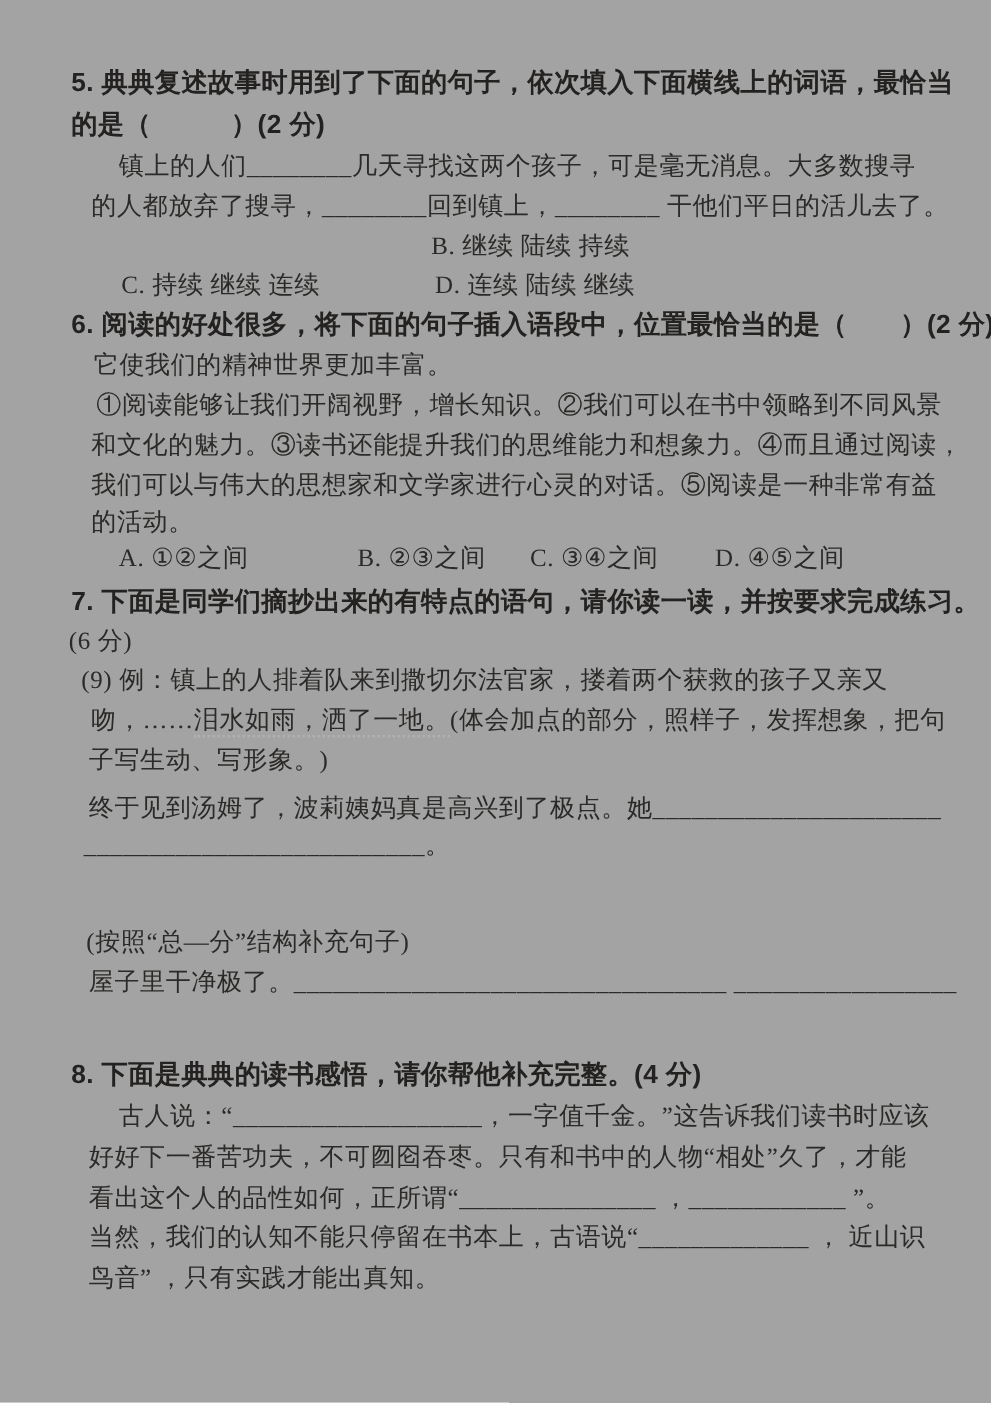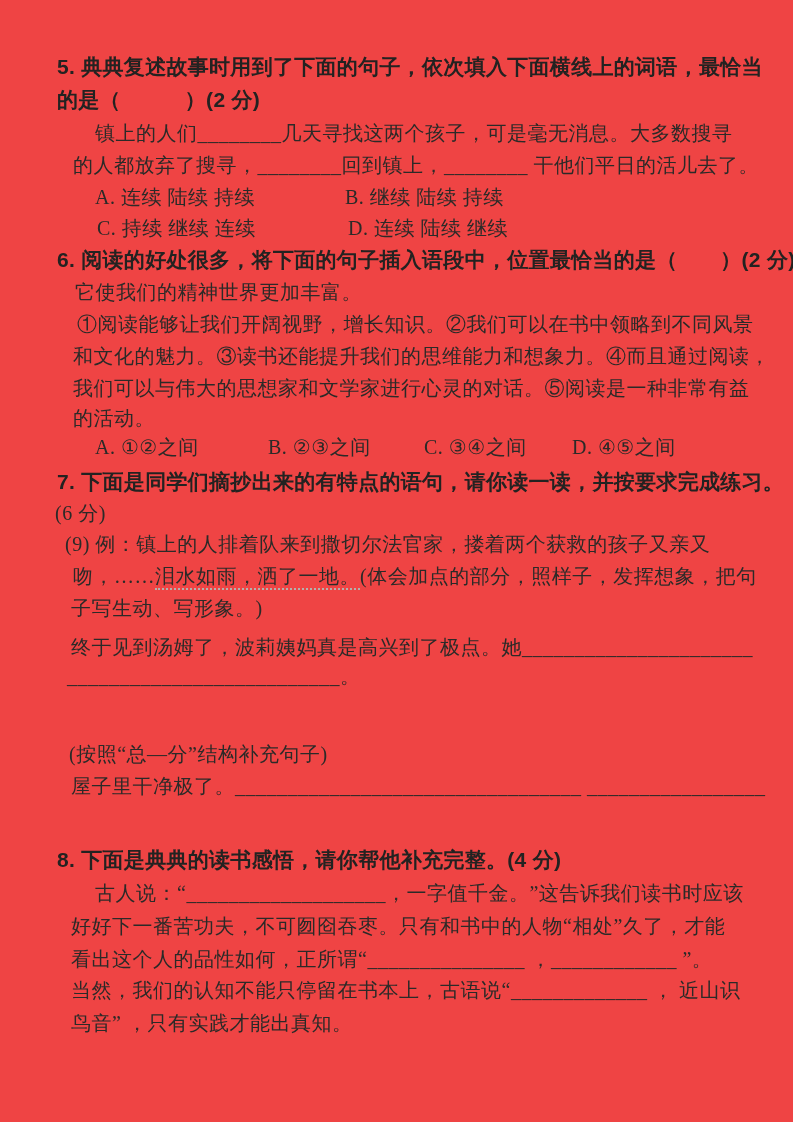--- a/index.html
+++ b/index.html
@@ -1,20 +1,20 @@
 <!DOCTYPE html>
 <html><head>
 <meta charset="utf-8">
 <style>
   html,body{margin:0;padding:0;background:#e9e9e9;}
   .page{
     position:relative;
     width:793px;height:1122px;
     margin:0 auto;
-    background:#ef4444;
+    background:#a3a3a3;
     overflow:hidden;
     font-family:"Liberation Serif","DejaVu Serif",serif;
     color:#2b2a28;
   }
   .ln{
     position:absolute;
     white-space:nowrap;
     font-size:20px;
     line-height:30px;
     letter-spacing:0.5px;
@@ -33,33 +33,32 @@
 </style>
 </head>
 <body>
 
 <div class="page">
 
   <div class="ln h" style="top:52px;left:57px">5.  典典复述故事时用到了下面的句子，依次填入下面横线上的词语，最恰当</div>
   <div class="ln h" style="top:85px;left:57px">的是（　　　）(2 分)</div>
   <div class="ln" style="top:150px;left:73px">的人都放弃了搜寻，________回到镇上，________ 干他们平日的活儿去了。</div>
   <div class="ln" style="top:118px;left:95px">镇上的人们________几天寻找这两个孩子，可是毫无消息。大多数搜寻</div>
-  <div class="ln" style="top:182px;left:95px">A. 连续 陆续 持续</div>
   <div class="ln" style="top:182px;left:345px">B. 继续 陆续 持续</div>
   <div class="ln" style="top:213px;left:97px">C. 持续 继续 连续</div>
   <div class="ln" style="top:213px;left:348px">D. 连续 陆续 继续</div>
 
   <div class="ln h" style="top:245px;left:57px">6. 阅读的好处很多，将下面的句子插入语段中，位置最恰当的是（　　）(2 分)</div>
   <div class="ln" style="top:277px;left:75px">它使我们的精神世界更加丰富。</div>
   <div class="ln" style="top:309px;left:77px">①阅读能够让我们开阔视野，增长知识。②我们可以在书中领略到不同风景</div>
   <div class="ln" style="top:341px;left:73px">和文化的魅力。③读书还能提升我们的思维能力和想象力。④而且通过阅读，</div>
   <div class="ln" style="top:373px;left:73px">我们可以与伟大的思想家和文学家进行心灵的对话。⑤阅读是一种非常有益</div>
   <div class="ln" style="top:403px;left:73px">的活动。</div>
   <div class="ln" style="top:432px;left:95px">A. ①②之间</div>
-  <div class="ln" style="top:432px;left:268px">B. ②③之间</div>
+  <div class="ln" style="top:432px;left:286px">B. ②③之间</div>
   <div class="ln" style="top:432px;left:424px">C. ③④之间</div>
   <div class="ln" style="top:432px;left:572px">D. ④⑤之间</div>
 
   <div class="ln h" style="top:467px;left:57px">7. 下面是同学们摘抄出来的有特点的语句，请你读一读，并按要求完成练习。</div>
   <div class="ln" style="top:498px;left:55px">(6 分)</div>
   <div class="ln" style="top:529px;left:65px">(9) 例：镇上的人排着队来到撒切尔法官家，搂着两个获救的孩子又亲又</div>
   <div class="ln" style="top:561px;left:73px"><span>吻，……</span><span class="dotted">泪水如雨，洒了一地。</span><span>(体会加点的部分，照样子，发挥想象，把句</span></div>
   <div class="ln" style="top:593px;left:71px">子写生动、写形象。)</div>
   <div class="ln" style="top:632px;left:71px">终于见到汤姆了，波莉姨妈真是高兴到了极点。她______________________</div>
   <div class="ln" style="top:661px;left:67px">__________________________。</div>

